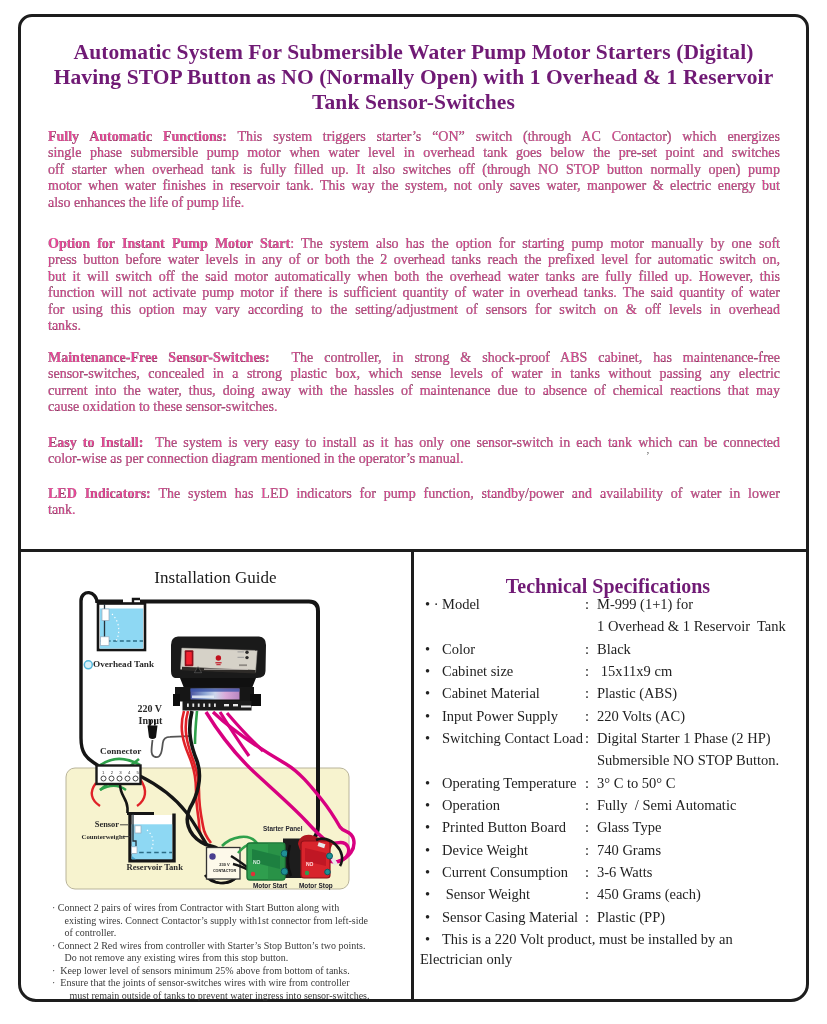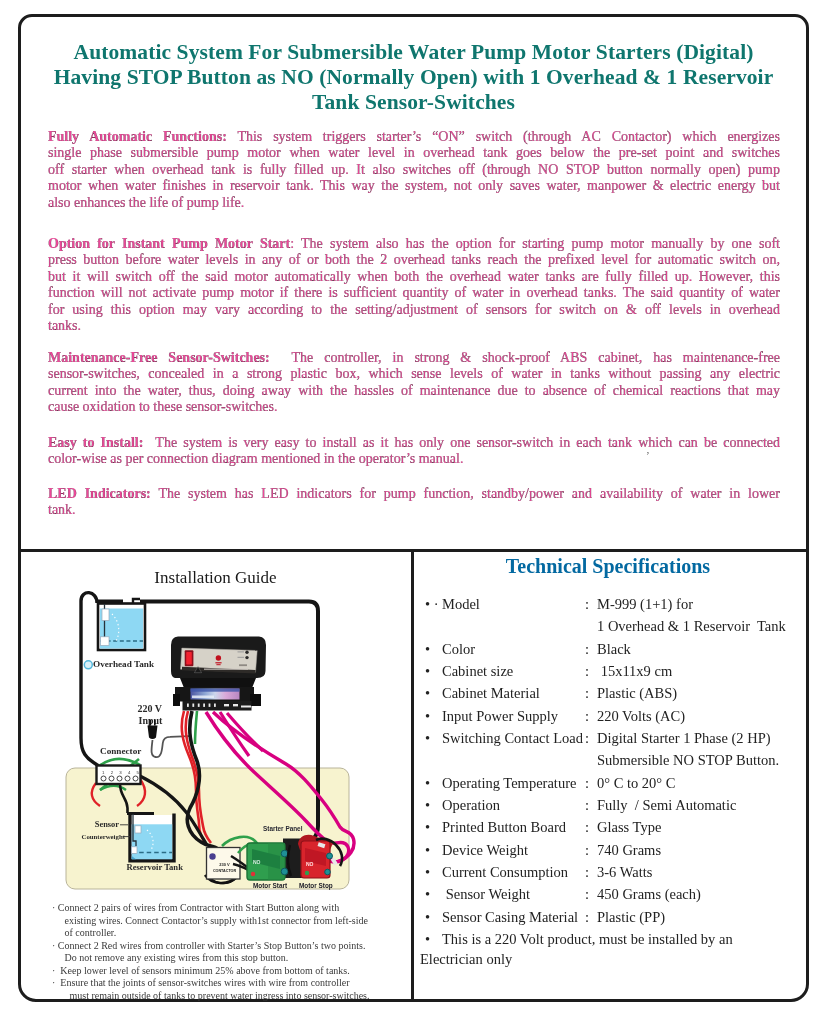--- a/index.html
+++ b/index.html
@@ -4,29 +4,29 @@
 <style>
 html,body{margin:0;padding:0;background:#ffffff;}
 #page{position:relative;width:827px;height:1024px;background:#ffffff;overflow:hidden;
   font-family:"Liberation Serif",serif;color:#1c1c1c;}
 #topbox{position:absolute;left:18px;top:14px;width:785px;height:532px;
   border:3px solid #1d1d1d;border-radius:14px 14px 0 0;}
 #botbox{position:absolute;left:18px;top:549px;width:785px;height:447px;
   border:3px solid #1d1d1d;border-radius:0 0 18px 18px;}
 #divider{position:absolute;left:410.5px;top:549px;width:3px;height:453px;background:#1d1d1d;}
 #title{position:absolute;left:40px;top:40px;width:747px;text-align:center;
-  font-weight:bold;font-size:21.5px;line-height:25px;letter-spacing:0.1px;color:#0f766e;}
+  font-weight:bold;font-size:21.5px;line-height:25px;letter-spacing:0.1px;color:#701a75;}
 .para{position:absolute;left:48px;width:732px;font-size:14px;color:#ec4899;-webkit-text-stroke:0.2px #1e1e1e;}
 .para div{height:16.4px;line-height:16.4px;}
 .j{text-align:justify;text-align-last:justify;word-spacing:-0.5px;}
 b{font-weight:bold;}
 #ig-title{position:absolute;left:18px;top:568px;width:395px;text-align:center;
   font-weight:normal;font-size:17px;color:#191919;}
-#ts-title{position:absolute;left:413px;top:555px;width:390px;text-align:center;
-  font-weight:bold;font-size:20px;color:#0369a1;}
+#ts-title{position:absolute;left:413px;top:575px;width:390px;text-align:center;
+  font-weight:bold;font-size:20px;color:#701a75;}
 .row{position:absolute;left:425px;height:16px;font-size:14.5px;color:#222;white-space:nowrap;}
 .row .bu{position:absolute;left:0px;top:0;}
 .row .la{position:absolute;left:17px;top:0;}
 .row .co{position:absolute;left:160px;top:0;}
 .row .va{position:absolute;left:172px;top:0;}
 .notes{position:absolute;left:52px;top:902px;width:360px;font-size:10px;
   line-height:12.55px;color:#3a3a3a;}
 .notes div{white-space:nowrap;}
 </style>
 </head>
@@ -117,21 +117,21 @@
       <span class="co">:</span>
       <span class="va">Digital Starter 1 Phase (2 HP)</span>
     </div>
   <div class="row" style="top:752px;">
       <span class="va">Submersible NO STOP Button.</span>
     </div>
   <div class="row" style="top:775px;">
       <span class="bu">•</span>
       <span class="la">Operating Temperature</span>
       <span class="co">:</span>
-      <span class="va">0° C to 20° C</span>
+      <span class="va">3° C to 50° C</span>
     </div>
   <div class="row" style="top:797px;">
       <span class="bu">•</span>
       <span class="la">Operation</span>
       <span class="co">:</span>
       <span class="va">Fully&nbsp; / Semi Automatic</span>
     </div>
   <div class="row" style="top:819px;">
       <span class="bu">•</span>
       <span class="la">Printed Button Board</span>

